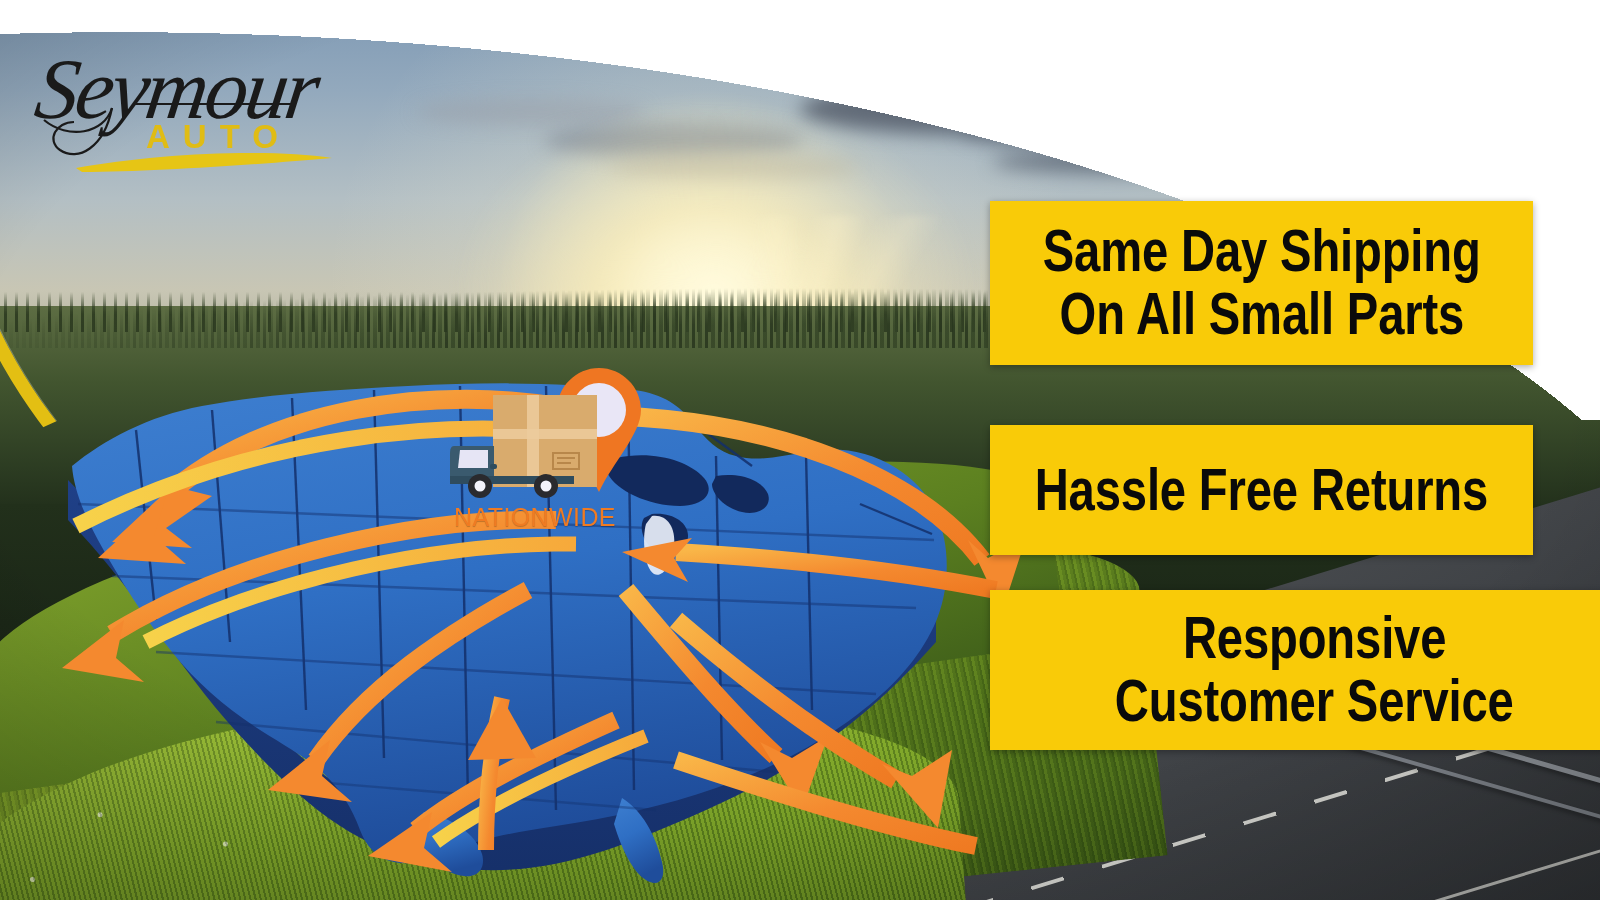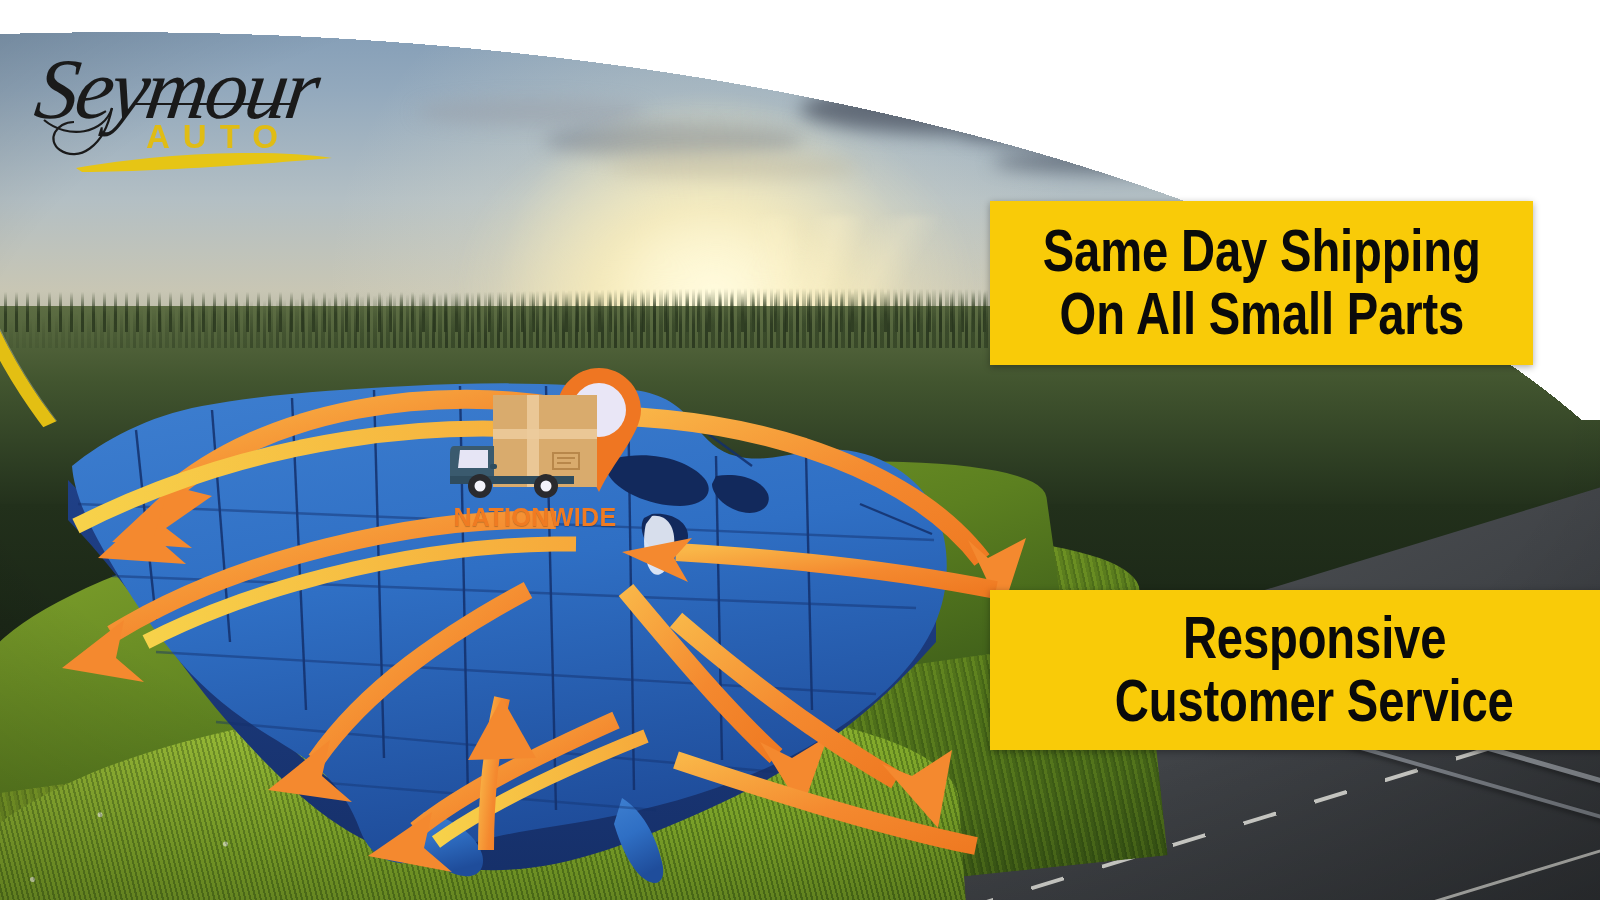--- a/index.html
+++ b/index.html
@@ -147,21 +147,21 @@
   .logo svg{width:100%;height:100%;overflow:visible;}
 
   
   .mapwrap{position:absolute;left:16px;top:290px;width:1000px;height:580px;}
   .mapwrap svg{width:100%;height:100%;overflow:visible;}
 
   .nd-text{
     position:absolute;left:430px;top:505px;width:210px;text-align:center;
     line-height:1;color:#f07b22;text-shadow:0 1px 1px rgba(0,0,0,.22);
   }
-  .nd-1{font-size:25px;font-weight:700;letter-spacing:.4px;}
+  .nd-1{font-size:25px;font-weight:400;letter-spacing:.4px;}
   .nd-2{font-size:31px;font-weight:800;letter-spacing:.6px;margin-top:4px;}
 
   
   .banner{
     position:absolute;background:#f9cb08;display:flex;flex-direction:column;
     align-items:center;justify-content:center;color:#0a0a0a;
     box-shadow:0 2px 7px rgba(0,0,0,.33);
   }
   .banner .line{
     font-weight:900;letter-spacing:-.2px;line-height:1.06;
@@ -406,19 +406,22 @@
       <text x="112" y="126" fill="#e0bc14" font-family="'Liberation Sans', sans-serif" font-weight="bold" font-size="33" letter-spacing="13">AUTO</text>
       <path d="M42,146 C120,132 230,126 298,136 C230,142 120,150 48,150 Z" fill="#e6c515"></path>
     </svg>
   </div>
 
   <div class="banner b1">
     <div class="line">Same Day Shipping</div>
     <div class="line">On All Small Parts</div>
   </div>
 
+  <div class="banner b2">
+    <div class="line">Hassle Free Returns</div>
+  </div>
 
   <div class="banner b3">
     <div class="line">Responsive</div>
     <div class="line">Customer Service</div>
   </div>
 
 </div>
 
 </body></html>

